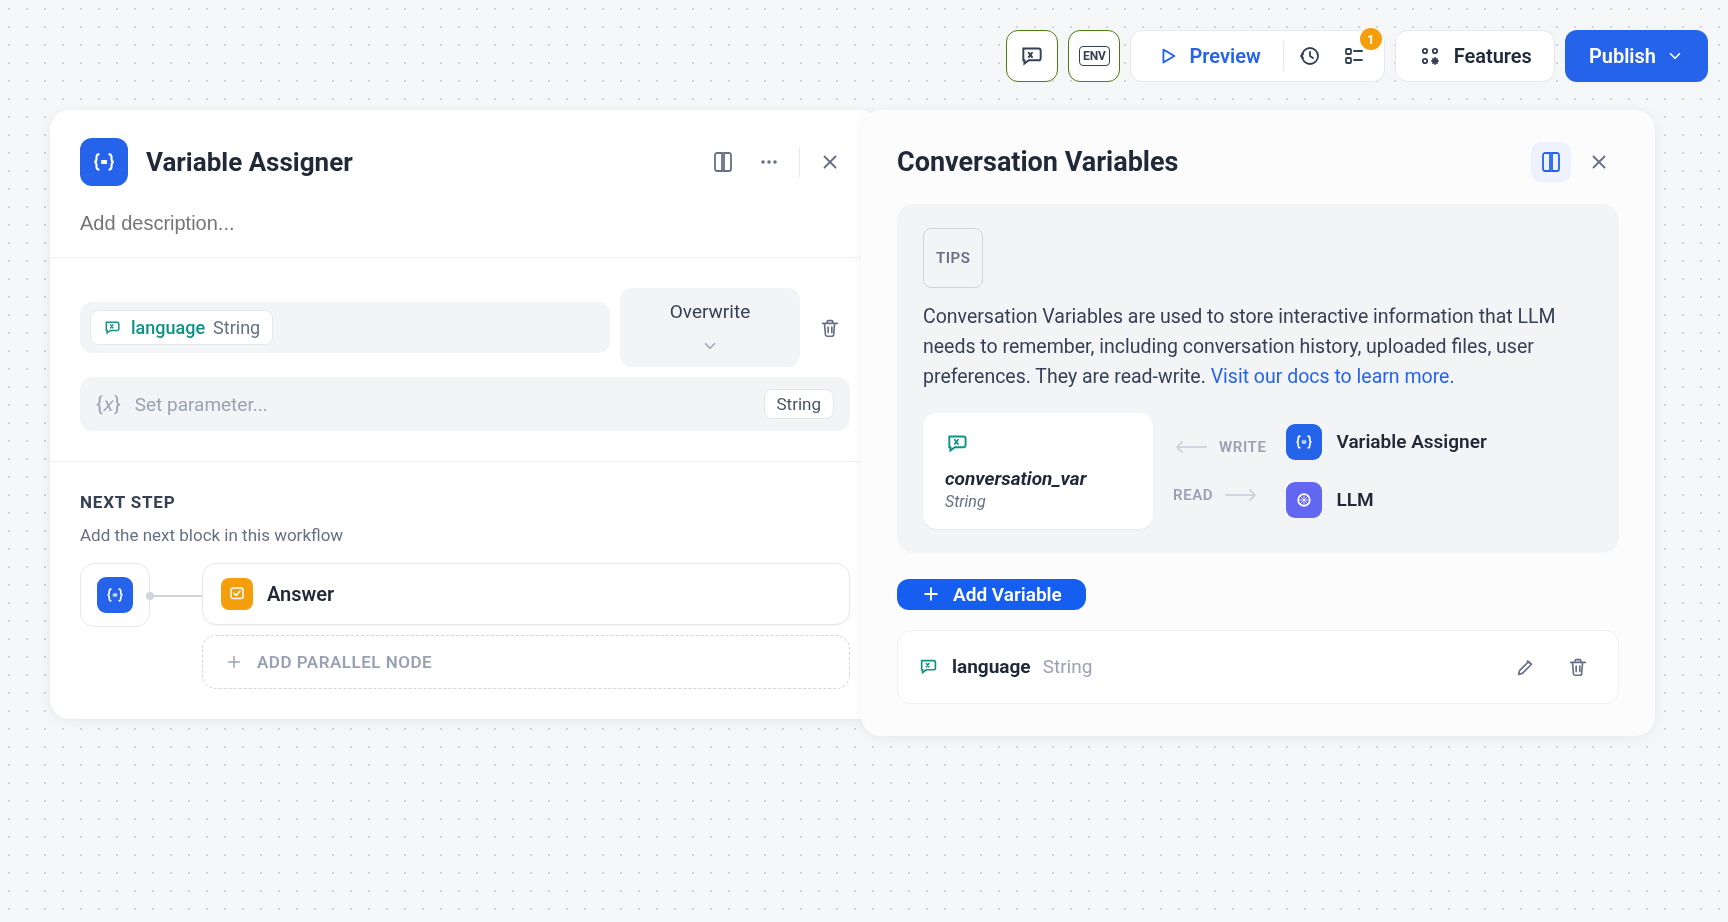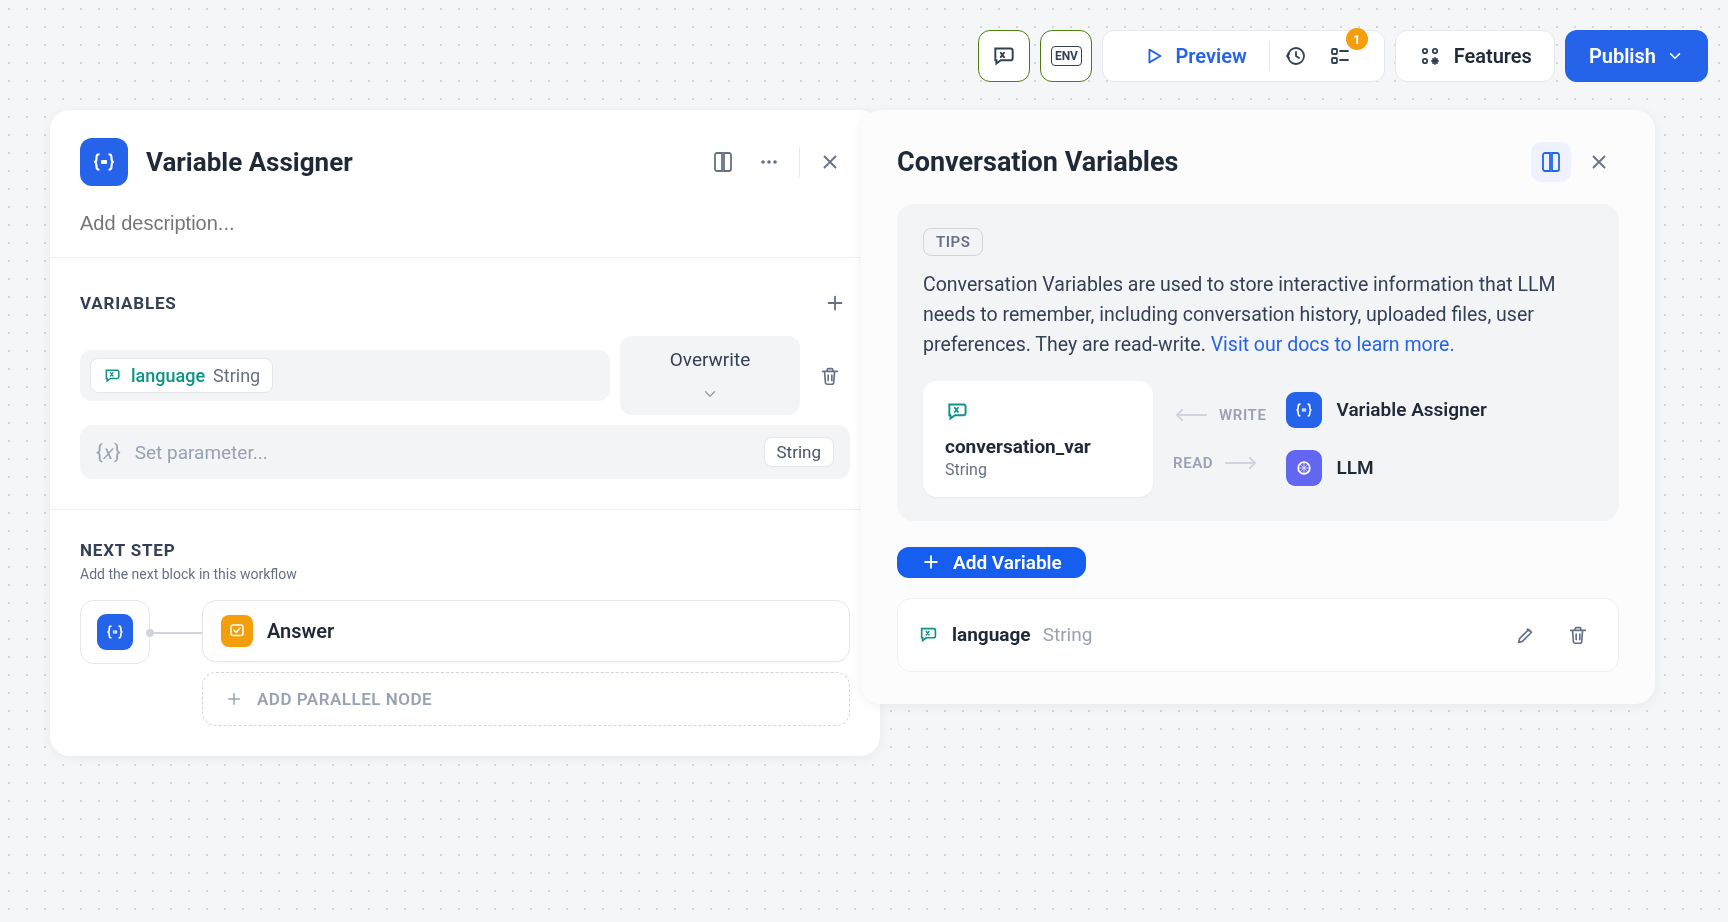--- a/index.html
+++ b/index.html
@@ -1,20 +1,20 @@
 <!DOCTYPE html>
 <html><head>
 <meta charset="utf-8">
 <style>
 * { box-sizing: border-box; margin: 0; padding: 0; }
 body { font-family: -apple-system, BlinkMacSystemFont, "Segoe UI", Roboto, sans-serif; background: #f5f6f8; width: 1728px; height: 922px; overflow: hidden; position: relative; }
 .dots-bg { position: absolute; inset: 0; background-image: radial-gradient(circle, #d0d5dc 1px, transparent 1px); background-size: 18px 18px; }
 .toolbar { position: absolute; top: 30px; right: 20px; display: flex; gap: 10px; align-items: center; z-index: 5; }
 .tool-icon-btn { width: 52px; height: 52px; background: #fff; border: 1px solid #4d7c0f; border-radius: 12px; display: flex; align-items: center; justify-content: center; cursor: pointer; }
-.tool-group { display: flex; align-items: center; background: #fff; border: 1px solid #e5e7eb; border-radius: 12px; height: 52px; padding: 0 22px; }
+.tool-group { display: flex; align-items: center; background: #fff; border: 1px solid #e5e7eb; border-radius: 12px; height: 52px; padding: 0 8px; }
 .preview-btn { display: flex; gap: 10px; align-items: center; padding: 0 18px; color: #2563eb; font-weight: 600; font-size: 20px; cursor: pointer; }
 .divider-v { width: 1px; height: 30px; background: #e5e7eb; margin: 0 4px; }
 .small-ic { width: 44px; height: 44px; display:flex; align-items:center; justify-content:center; cursor:pointer; border-radius:8px; position:relative; }
 .badge { position: absolute; top: -6px; right: -6px; background: #f59e0b; color: #fff; font-size: 13px; font-weight: 700; width: 22px; height: 22px; border-radius: 50%; display:flex; align-items:center; justify-content:center; }
 .features-btn { display:flex; gap:12px; align-items:center; padding:0 22px; height:52px; background:#fff; border:1px solid #e5e7eb; border-radius:12px; font-size:20px; font-weight:600; color:#1f2937; cursor:pointer; }
 .publish-btn { display:flex; gap:10px; align-items:center; padding:0 24px; height:52px; background:#2563eb; color:#fff; border-radius:12px; font-size:20px; font-weight:600; cursor:pointer; }
 .panel { position:absolute; background:#fff; border-radius:20px; box-shadow: 0 2px 12px rgba(0,0,0,0.06); }
 .panel-left { left:50px; top:110px; width:830px; padding: 0; }
 .panel-right { left:861px; top:110px; width:794px; padding:32px 36px; background:#fcfcfd; }
 .pl-head { display:flex; align-items:center; justify-content:space-between; padding:28px 30px 18px; }
@@ -38,39 +38,39 @@
 .var-box { flex:1; background:#f3f4f6; border-radius:12px; padding:8px 10px; display:flex; align-items:center; }
 .var-chip { background:#fff; border:1px solid #e5e7eb; border-radius:8px; padding:6px 12px; display:flex; align-items:center; gap:8px; }
 .var-name { color:#0e9384; font-size:18px; font-weight:500; }
 .var-type { color:#667085; font-size:18px; }
 .select-drop { background:#f3f4f6; border-radius:12px; padding:12px 16px; display:flex; align-items:center; gap:14px; font-size:19px; color:#344054; cursor:pointer; min-width:180px; justify-content:space-between;flex-direction:column; }
 .trash-btn { width:40px; height:40px; display:flex; align-items:center; justify-content:center; cursor:pointer; color:#667085; }
 .param-row { background:#f3f4f6; border-radius:12px; padding:12px 16px; display:flex; align-items:center; gap:14px; }
 .param-ic { color:#98a2b3; font-size:20px; }
 .param-ph { flex:1; color:#98a2b3; font-size:19px; }
 .type-pill { background:#fff; border:1px solid #e5e7eb; border-radius:8px; padding:4px 12px; font-size:17px; color:#475467; }
-.next-sub { font-size:14px; color:#667085; margin-top:6px; margin-bottom:18px; }
+.next-sub { font-size:17px; color:#667085; margin-top:13px; margin-bottom:18px; }
 .flow-row { display:flex; align-items:flex-start; gap:0; }
 .flow-node-src { width:70px; height:64px; background:#fff; border:1px solid #e5e7eb; border-radius:14px; display:flex; align-items:center; justify-content:center; }
 .flow-line { width:52px; height:2px; background:#d0d5dd; margin-top:32px; position:relative; }
 .flow-line::before { content:''; position:absolute; left:-4px; top:-3px; width:8px; height:8px; border-radius:50%; background:#d0d5dd; }
 .flow-col { flex:1; display:flex; flex-direction:column; gap:10px; }
 .answer-box { background:#fff; border:1px solid #e5e7eb; border-radius:14px; padding:14px 18px; display:flex; align-items:center; gap:14px; box-shadow:0 1px 2px rgba(0,0,0,0.04); }
 .answer-lbl { font-size:20px; font-weight:600; color:#1f2937; }
 .add-par { border:1.5px dashed #d0d5dd; border-radius:14px; padding:16px 22px; display:flex; align-items:center; gap:14px; color:#98a2b3; font-size:17px; font-weight:600; letter-spacing:0.5px; cursor:pointer; }
 .pr-head { display:flex; align-items:center; justify-content:space-between; margin-bottom:22px; }
 .pr-title { font-size:27px; font-weight:700; color:#1f2937; }
 .pr-icns { display:flex; gap:8px; align-items:center; }
 .book-active { background:#eef2ff; border-radius:10px; color:#2563eb; }
 .tips-card { background:#f3f4f6; border-radius:16px; padding:24px 26px; margin-bottom:26px; }
-.tips-badge { display:inline-block; border:1px solid #d0d5dd; border-radius:8px; padding:4px 12px; font-size:15px; font-weight:600; color:#667085; letter-spacing:0.5px; margin-bottom:14px; }
+.tips-badge { display:inline-block; border:1px solid #d0d5dd; border-radius:8px; padding:20px 12px; font-size:15px; font-weight:600; color:#667085; letter-spacing:0.5px; margin-bottom:14px; }
 .tips-text { font-size:19.5px; line-height:1.55; color:#344054; }
 .tips-link { color:#2563eb; cursor:pointer; }
 .diagram { background:#f3f4f6; border-radius:14px; margin-top:20px; display:flex; align-items:center; gap:20px; padding:0; }
-.diag-card { background:#fff; border-radius:14px; padding:18px 22px; box-shadow:0 1px 2px rgba(0,0,0,0.05); min-width:230px; }
+.diag-card { background:#fff; border-radius:14px; padding:18px 22px; box-shadow:0 1px 2px rgba(0,0,0,0.05); min-width:230px;font-style:italic; }
 .diag-ic { color:#0e9384; margin-bottom:10px; }
 .diag-name { font-size:19px; font-weight:700; color:#1f2937; }
 .diag-type { font-size:16px; color:#667085; margin-top:2px; }
 .diag-mid { display:flex; flex-direction:column; gap:30px; }
 .diag-arrow-row { display:flex; align-items:center; gap:12px; }
 .diag-lbl { font-size:15px; font-weight:600; color:#98a2b3; letter-spacing:0.6px; }
 .arrow-l { color:#d0d5dd; }
 .diag-right { display:flex; flex-direction:column; gap:22px; }
 .diag-node { display:flex; align-items:center; gap:14px; }
 .diag-node-lbl { font-size:19px; font-weight:600; color:#1f2937; }
@@ -172,28 +172,20 @@
           </svg>
       </div>
     </div>
   </div>
   <div class="pl-desc">
     <input class="desc-input" placeholder="Add description..." style="">
   </div>
   <div class="sep"></div>
 
   <div class="section">
-    <div class="sec-head">
-      <div class="sec-title">VARIABLES</div>
-      <div class="plus-btn">
-        <svg width="22" height="22" viewBox="0 0 24 24" fill="none">
-            <path d="M12 5v14M5 12h14" stroke="#667085" stroke-width="2" stroke-linecap="round"></path>
-          </svg>
-      </div>
-    </div>
     <div class="var-row">
       <div class="var-box">
         <div class="var-chip">
           <svg width="20" height="20" viewBox="0 0 24 24" fill="none">
               <path d="M4 5h13a2 2 0 012 2v6a2 2 0 01-2 2H9l-4 3v-3H4V5z" stroke="#0e9384" stroke-width="1.8"></path>
               <path d="M9 8l3 4m0-4l-3 4" stroke="#0e9384" stroke-width="1.6" stroke-linecap="round"></path>
             </svg>
           <span class="var-name">language</span>
           <span class="var-type">String</span>
         </div>

